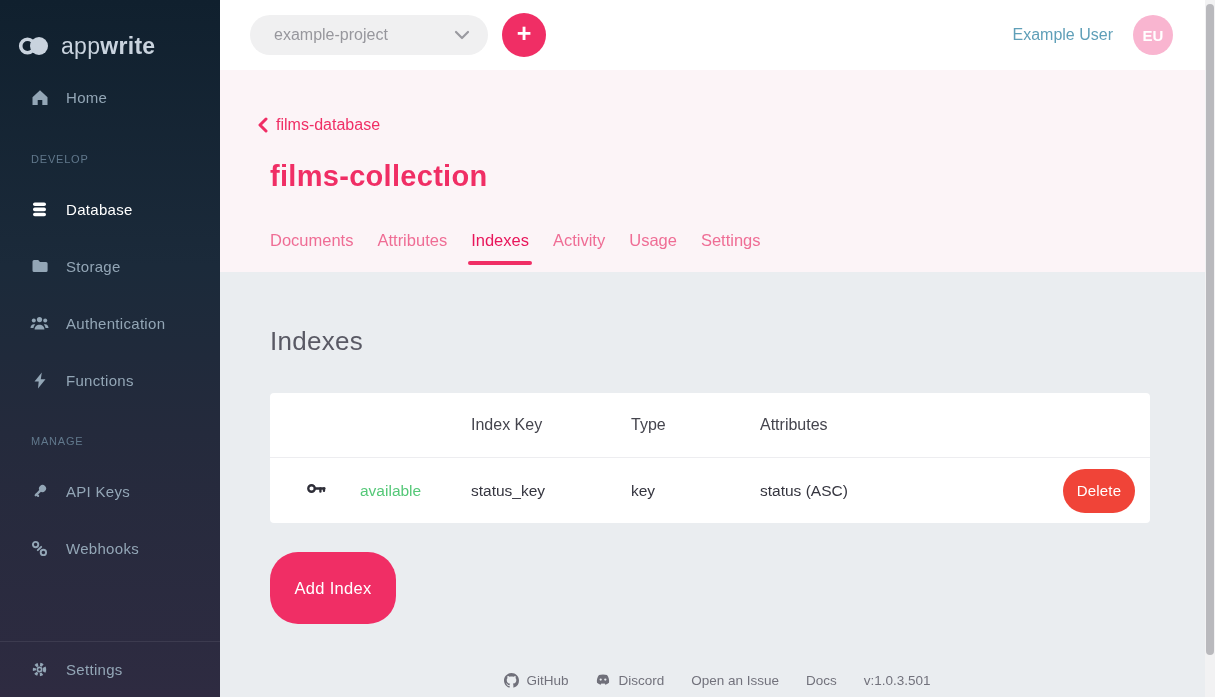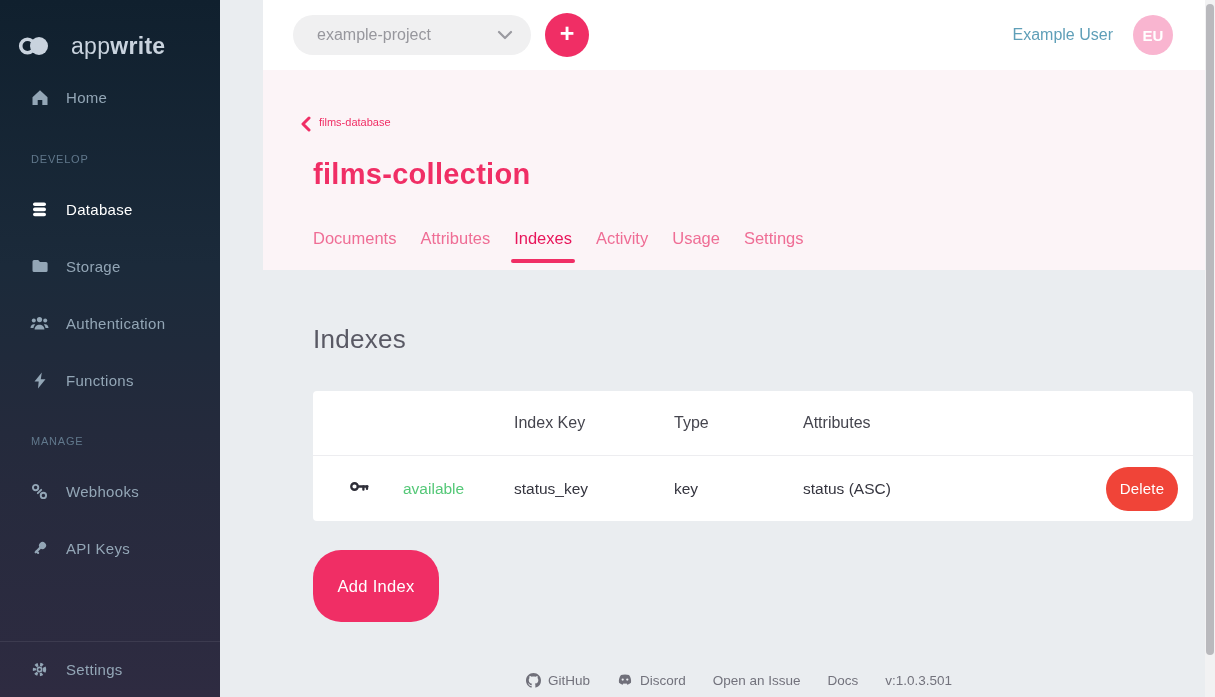--- a/index.html
+++ b/index.html
@@ -3,55 +3,55 @@
 <meta charset="utf-8">
 <style>
   * { margin:0; padding:0; box-sizing:border-box; }
   html,body { width:1215px; height:697px; overflow:hidden; }
   body { font-family:"Liberation Sans","DejaVu Sans",sans-serif; background:#eaedf0; }
   .app { display:flex; width:1215px; height:697px; position:relative; }
 
   
   .sidebar { width:220px; flex:0 0 220px; height:697px; position:relative;
     background:linear-gradient(180deg,#10202e 0%, #1b2a3a 38%, #242a3c 62%, #2e2b41 100%); }
-  .logo { display:flex; align-items:center; gap:19px; padding:22px 0 0 18px; height:70px;text-align:right; }
+  .logo { display:flex; align-items:center; gap:9px; padding:22px 0 0 18px; height:70px;text-align:right; }
   .logo-text { font-size:23px; color:#c9d3de; letter-spacing:.3px; font-weight:300; }
   .logo-text b { font-weight:700; }
   .nav-item { display:flex; align-items:center; gap:17px; height:26px; margin:31px 0 0 30px;
     color:#93a6b6; font-size:15px; letter-spacing:.3px; cursor:pointer; text-decoration:none; }
   .nav-item .ico { width:19px; display:flex; justify-content:center; }
   .nav-item.first { margin-top:14px; }
   .nav-item.active { color:#ffffff; }
   .nav-heading { margin:43px 0 0 31px; font-size:11px; letter-spacing:.8px; color:#61788c; }
   .nav-heading.manage { margin-top:42px; }
   .sidebar-bottom { position:absolute; left:0; right:0; bottom:0; height:56px;
     border-top:1px solid rgba(255,255,255,.08); display:flex; align-items:center; }
   .sidebar-bottom .nav-item { margin:0 0 0 30px; }
 
   
-  .content { flex:1; min-width:0; display:flex; flex-direction:column; background:#eaedf0; position:relative;padding-left:43px; }
+  .content { flex:1; min-width:0; display:flex; flex-direction:column; background:#eaedf0; position:relative; }
 
   
   .topbar { height:70px; flex:0 0 70px; background:#ffffff; display:flex; align-items:center;
     padding:0 42px 0 30px; }
   .project-pill { width:238px; height:40px; background:#f0f0f1; border-radius:20px;
     display:flex; align-items:center; justify-content:space-between; padding:0 18px 0 24px;
     color:#97979d; font-size:16px; cursor:pointer; }
   .add-btn { width:44px; height:44px; border-radius:50%; border:none; margin-left:14px;
     background:var(--accent,#f02e65); color:#fff; font-size:25px; font-weight:700;
     display:flex; align-items:center; justify-content:center; cursor:pointer; padding-bottom:3px; }
   .topbar-spacer { flex:1; }
   .user-link { color:#5f9fb8; font-size:16px; margin-right:20px; text-decoration:none; cursor:pointer; }
   .avatar { width:40px; height:40px; border-radius:50%; background:#f9b5d0; color:#ffffff;
     font-size:15px; font-weight:700; display:flex; align-items:center; justify-content:center; cursor:pointer; }
 
   
   .page-header { background:#fcf4f7; padding:46px 0 0 50px; }
-  .breadcrumb { display:flex; gap:7px; margin-left:-13px;
-    color:var(--accent,#f02e65); font-size:11px; font-weight:500; cursor:pointer; width:max-content; }
+  .breadcrumb { display:flex; align-items:center; gap:7px; margin-left:-13px;
+    color:var(--accent,#f02e65); font-size:16px; font-weight:500; cursor:pointer; width:max-content; }
   .page-title { margin-top:26px; font-size:29px; font-weight:700; color:var(--accent,#f02e65); letter-spacing:.3px; }
   .tabs { display:flex; gap:24px; margin-top:38px; }
   .tab { position:relative; font-size:16.5px; font-weight:500; color:#ef6d95; padding-bottom:22px; cursor:pointer; }
   .tab.active { color:#e8165b; }
   .tab.active::after { content:""; position:absolute; left:-3px; right:-3px; bottom:7px; height:4px;
     border-radius:2px; background:var(--accent,#f02e65); }
 
   
   .main { flex:1; padding:0 0 0 50px; }
   .section-heading { margin-top:54px; font-size:26px; font-weight:400; color:#595964; letter-spacing:.3px; }
@@ -145,39 +145,39 @@
           </svg>
       </span>
       <span>Functions</span>
     </a>
 
     <div class="nav-heading manage">MANAGE</div>
 
     <a class="nav-item">
       <span class="ico">
         <svg width="17" height="17" viewBox="0 0 17 17">
-          <circle cx="4.6" cy="4.6" r="2.7" fill="none" stroke="currentColor" stroke-width="1.9"></circle>
-          <circle cx="12.4" cy="12.4" r="2.7" fill="none" stroke="currentColor" stroke-width="1.9"></circle>
-          <path d="M6.8 10.2 L10.2 6.8" stroke="currentColor" stroke-width="1.9" stroke-linecap="round"></path>
-        </svg>
-      </span>
-      <span>Webhooks</span>
-    </a>
-
-    <a class="nav-item">
-      <span class="ico">
-        <svg width="17" height="17" viewBox="0 0 17 17">
           <g transform="rotate(45 8.5 8.5)" fill="currentColor">
             <circle cx="8.5" cy="4.2" r="3.5"></circle>
             <rect x="7.3" y="6.5" width="2.4" height="8.5" rx="1.2"></rect>
             <rect x="7.3" y="11.5" width="4.4" height="2.1" rx="1"></rect>
           </g>
         </svg>
       </span>
       <span>API Keys</span>
+    </a>
+
+    <a class="nav-item">
+      <span class="ico">
+        <svg width="17" height="17" viewBox="0 0 17 17">
+          <circle cx="4.6" cy="4.6" r="2.7" fill="none" stroke="currentColor" stroke-width="1.9"></circle>
+          <circle cx="12.4" cy="12.4" r="2.7" fill="none" stroke="currentColor" stroke-width="1.9"></circle>
+          <path d="M6.8 10.2 L10.2 6.8" stroke="currentColor" stroke-width="1.9" stroke-linecap="round"></path>
+        </svg>
+      </span>
+      <span>Webhooks</span>
     </a>
 
     <div class="sidebar-bottom">
       <a class="nav-item">
         <span class="ico">
           <svg width="17" height="17" viewBox="0 0 18 18">
             <circle cx="9" cy="9" r="5.4" fill="none" stroke="currentColor" stroke-width="3.4" stroke-dasharray="2.8 2.3"></circle>
             <circle cx="9" cy="9" r="3.1" fill="currentColor"></circle>
             <circle cx="9" cy="9" r="1.3" fill="#2c2a3f"></circle>
           </svg>

